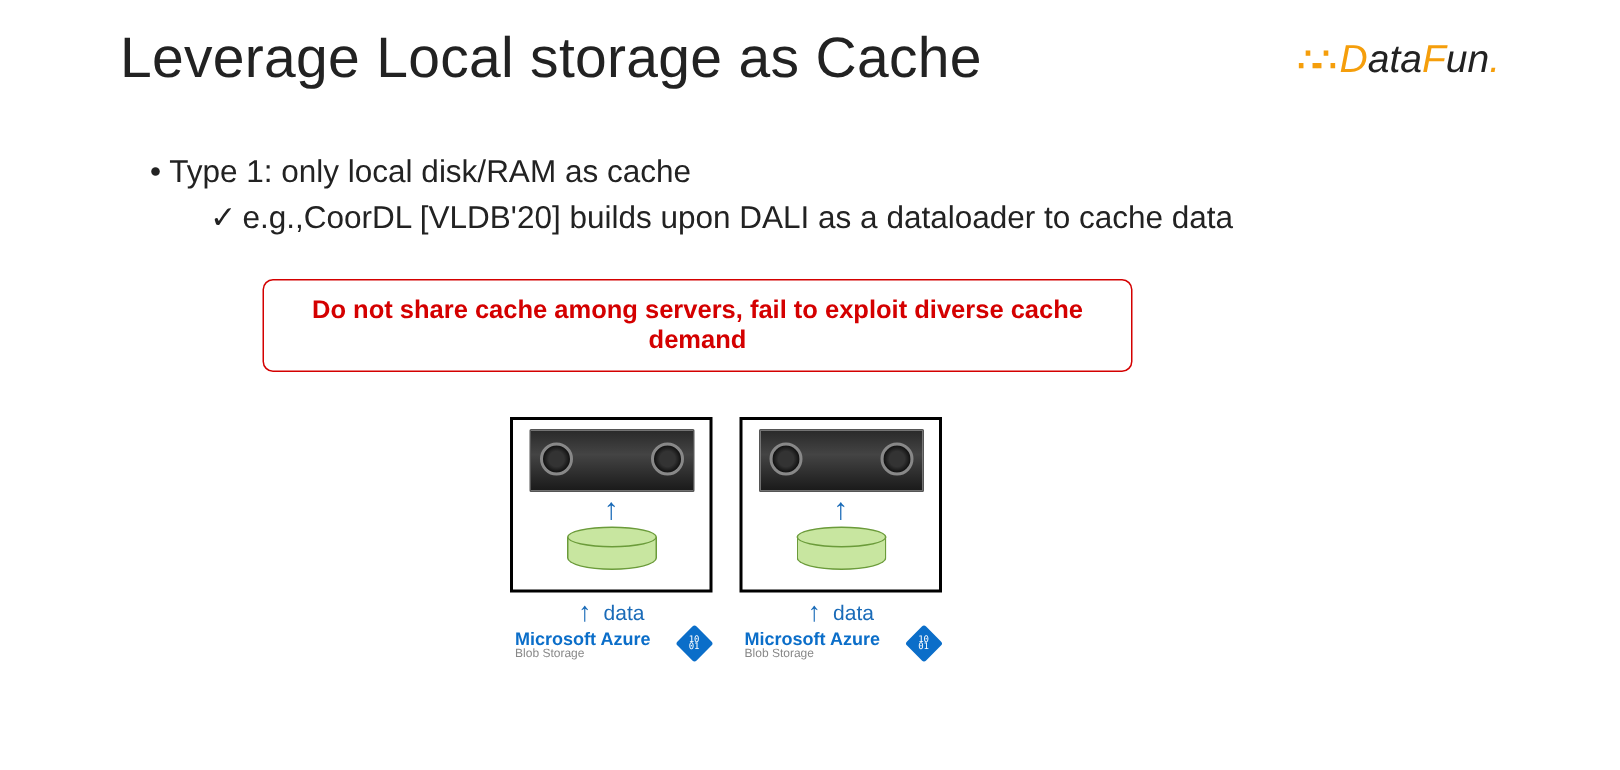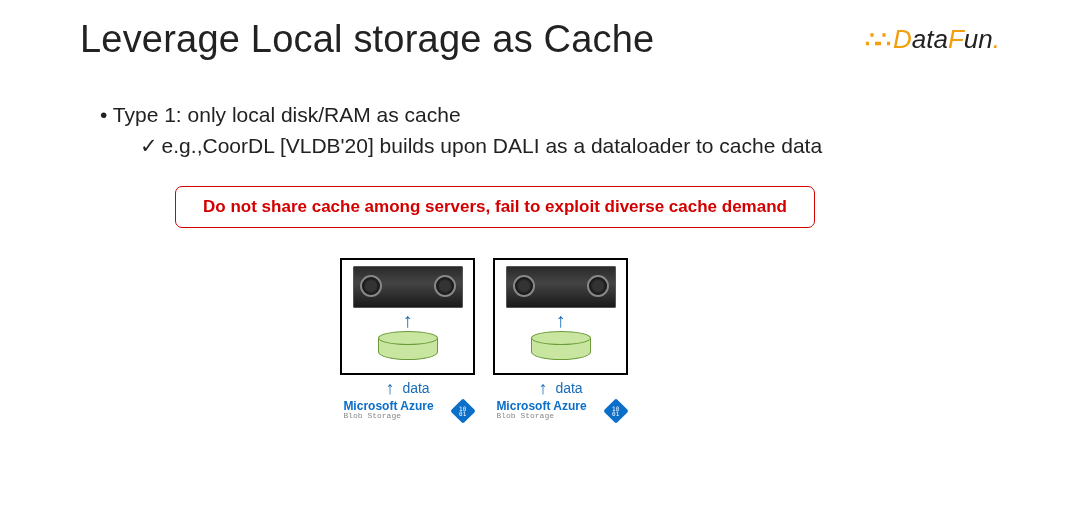--- a/index.html
+++ b/index.html
@@ -52,21 +52,21 @@
       font-size: 21px;
       color: #222;
       line-height: 1.45;
     }
     .check::before { content: "✓"; margin-right: 4px; color: #222; }
     .callout {
       margin: 25px 0 0 75px;
       border: 1.5px solid #d40000;
       border-radius: 7px;
       padding: 10px 24px;
-      width: 640px;
+      width: 580px;
       text-align: center;
     }
     .callout-text {
       color: #d40000;
       font-weight: 700;
       font-size: 17px;
     }
     .diagram {
       margin: 30px 0 0 240px;
       display: flex;
@@ -141,27 +141,27 @@
       font-size: 18px;
       font-weight: bold;
       line-height: 1;
     }
     .data-label {
       color: #1a6bb8;
       font-size: 14px;
     }
     .azure-row {
       display: flex;
-      align-items: flex-end;
+      align-items: flex-start;
       gap: 20px;
       margin-top: 3px;
     }
     .azure-text { line-height: 1; }
     .azure-name { color: #0b6ec9; font-size: 12px; font-weight: 600; }
-    .azure-sub { color: #888; font-size: 8px; font-family: Liberation Mono, monospace; }
+    .azure-sub { color: #888; font-size: 8px; }
     .azure-icon {
       width: 18px; height: 18px;
       background: #0b6ec9;
       transform: rotate(45deg);
       display: flex;
       align-items: center;
       justify-content: center;
       border-radius: 2px;
     }
     .azure-icon span {

